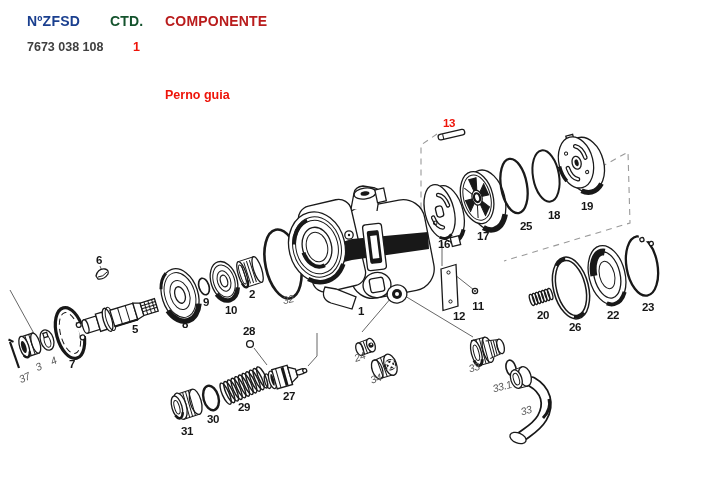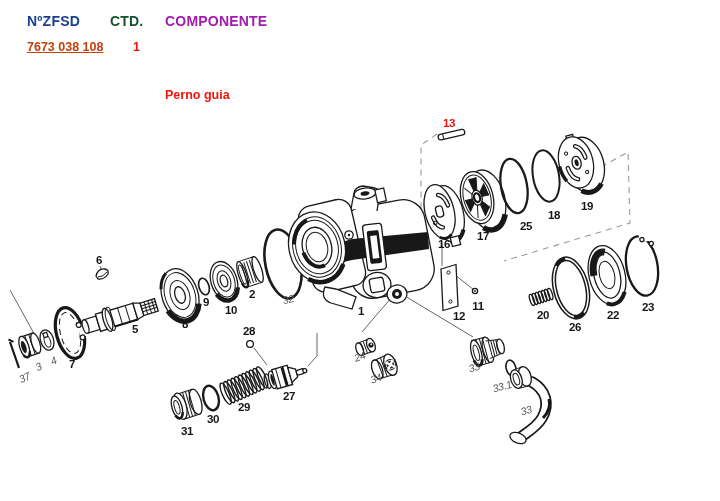--- a/index.html
+++ b/index.html
@@ -21,24 +21,24 @@
   .lbl.red{fill:#ee1409;}
 </style>
 </head>
 <body>
 
 <div id="page">
 
   <div>
     <span class="hdr-cell" style="left:27px;top:13px;color:#1a3f8f;">NºZFSD</span>
     <span class="hdr-cell" style="left:110px;top:13px;color:#14532d;">CTD.</span>
-    <span class="hdr-cell" style="left:165px;top:13px;color:#a21caf;text-align:center;">COMPONENTE</span>
+    <span class="hdr-cell" style="left:165px;top:13px;color:#b91c1c;text-align:center;">COMPONENTE</span>
   </div>
   <div>
-    <span class="row-cell" style="left:27px;top:40px;color:#c2410c;text-decoration:underline;">7673 038 108</span>
+    <span class="row-cell" style="left:27px;top:40px;color:#404040;">7673 038 108</span>
     <span class="row-cell" style="left:133px;top:40px;color:#ee1409;">1</span>
     <span class="row-cell" style="left:165px;top:40px;color:#ee1409;margin-top:48px;">Perno guia</span>
   </div>
 
   <svg id="diagram" viewBox="0 0 720 501">
 
     <g>
       <path class="dashed" d="M437,134 L421,145 L421,211"></path>
       <path class="dashed" d="M601,167 L628,152 L630,223 L504,261"></path>
     </g>

